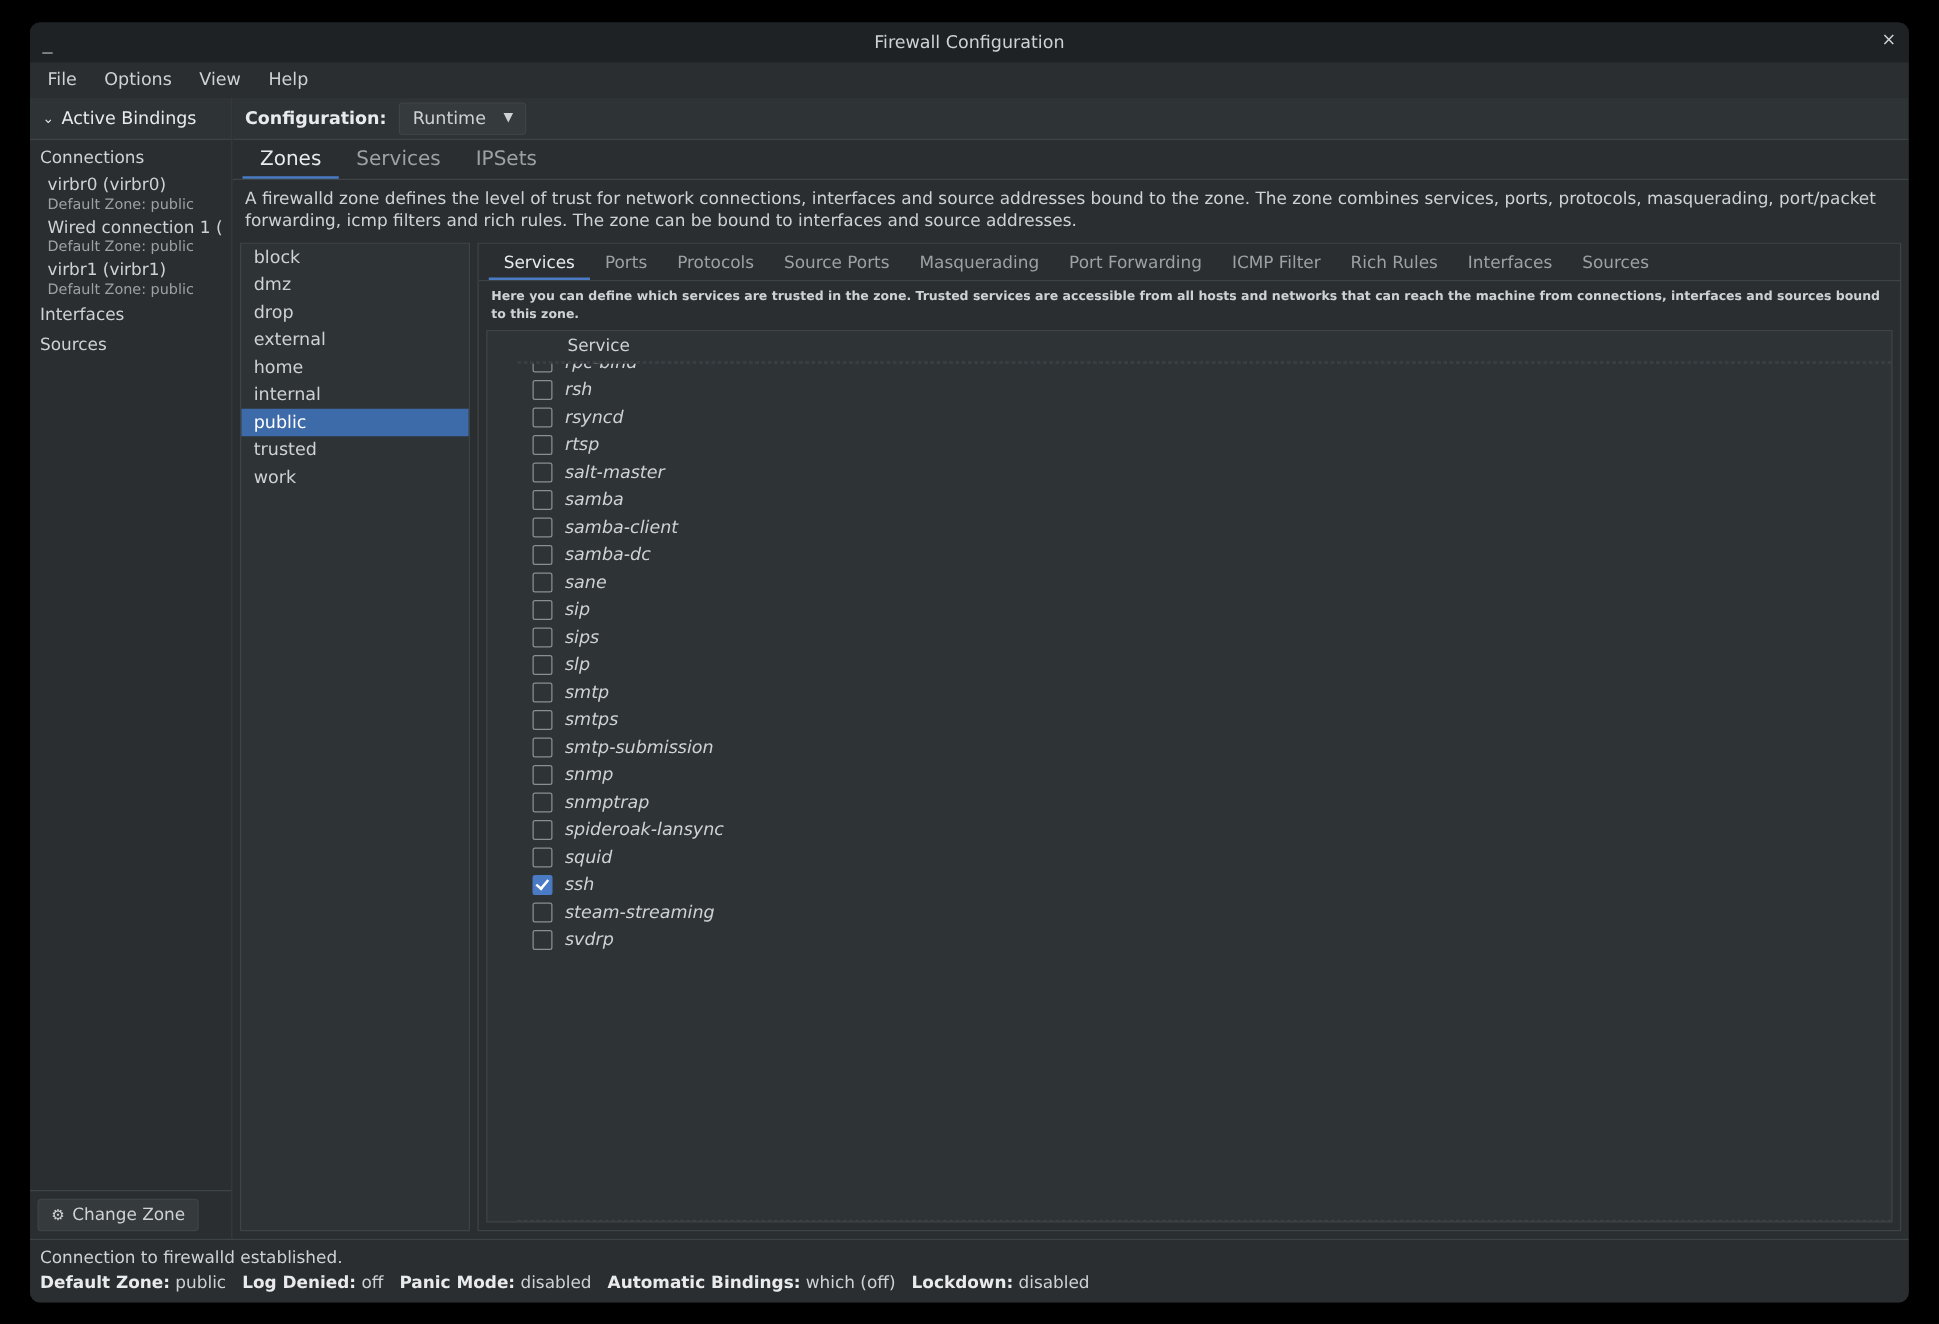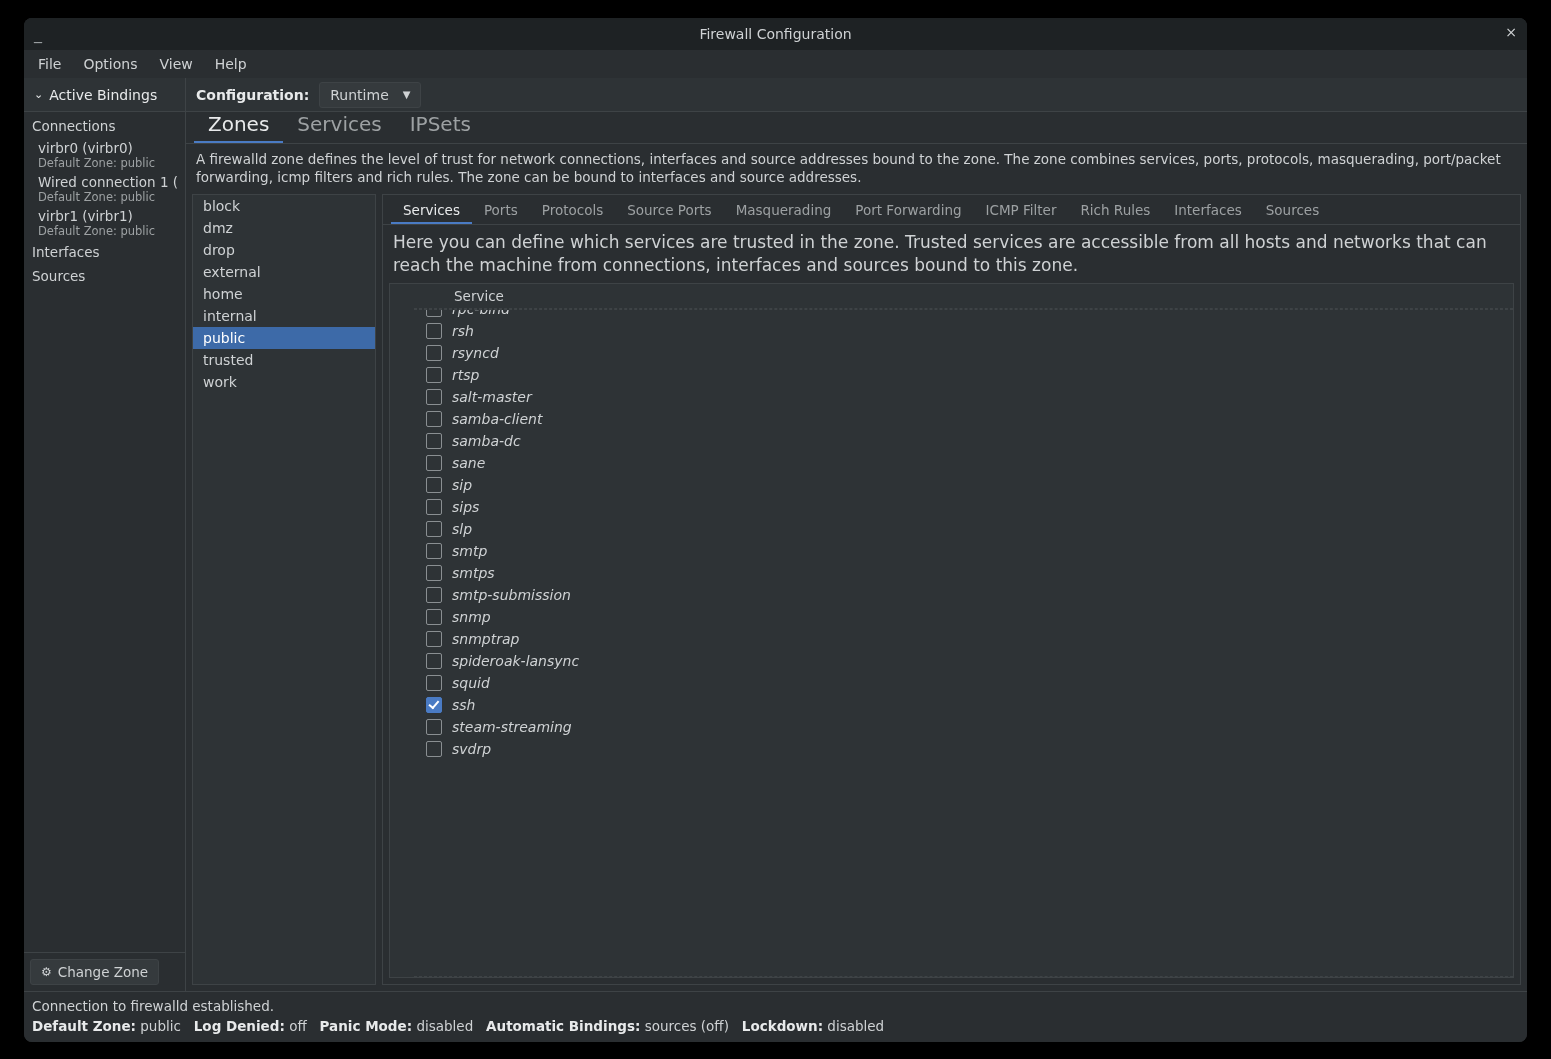--- a/index.html
+++ b/index.html
@@ -180,21 +180,21 @@
     padding: 0 8px;
     height: 32px;
     border-bottom: 1px solid var(--border);
     background: var(--bg-dark);
   }
   .tab {
     padding: 7px 14px 5px 14px;
     color: var(--text-dim);
     cursor: pointer;
     border-bottom: 2px solid transparent;
-    font-size: 20px;
+    font-size: 16px;
   }
   .tab.active {
     color: var(--text-bright);
     border-bottom-color: var(--tab-underline);
   }
   .zone-desc {
     padding: 6px 10px 8px 10px;
     color: var(--text);
     font-size: 13.5px;
     line-height: 1.35;
@@ -245,22 +245,23 @@
     border-bottom: 2px solid transparent;
     font-size: 13.5px;
   }
   .sub-tab.active {
     color: var(--text-bright);
     border-bottom-color: var(--tab-underline);
   }
   .svc-desc {
     padding: 6px 10px;
     color: var(--text);
-    font-size: 17px;
+    font-size: 10px;
     line-height: 1.35;
+    font-weight: bold;
   }
   .svc-table-wrap {
     flex: 1;
     margin: 0 6px 6px 6px;
     border: 1px solid var(--border);
     background: var(--bg-panel);
     display: flex;
     flex-direction: column;
     overflow: hidden;
     padding-left: 24px;
@@ -432,20 +433,24 @@
                 <div class="svc-row">
                   <span class="chk"></span>
                   <span>rtsp</span>
                 </div>
                 <div class="svc-row">
                   <span class="chk"></span>
                   <span>salt-master</span>
                 </div>
                 <div class="svc-row">
                   <span class="chk"></span>
+                  <span>samba</span>
+                </div>
+                <div class="svc-row">
+                  <span class="chk"></span>
                   <span>samba-client</span>
                 </div>
                 <div class="svc-row">
                   <span class="chk"></span>
                   <span>samba-dc</span>
                 </div>
                 <div class="svc-row">
                   <span class="chk"></span>
                   <span>sane</span>
                 </div>
@@ -513,19 +518,19 @@
   <div class="statusbar">
     <div>Connection to firewalld established.</div>
     <div>
       <span class="bold">Default Zone:</span>
       <span>public</span>&nbsp;&nbsp;
       <span class="bold">Log Denied:</span>
       <span>off</span>&nbsp;&nbsp;
       <span class="bold">Panic Mode:</span>
       <span>disabled</span>&nbsp;&nbsp;
       <span class="bold">Automatic Bindings:</span>
-      <span>sources (off)</span>&nbsp;&nbsp;
+      <span>which (off)</span>&nbsp;&nbsp;
       <span class="bold">Lockdown:</span>
       <span>disabled</span>
     </div>
   </div>
 
 </div>
 
 </body></html>

